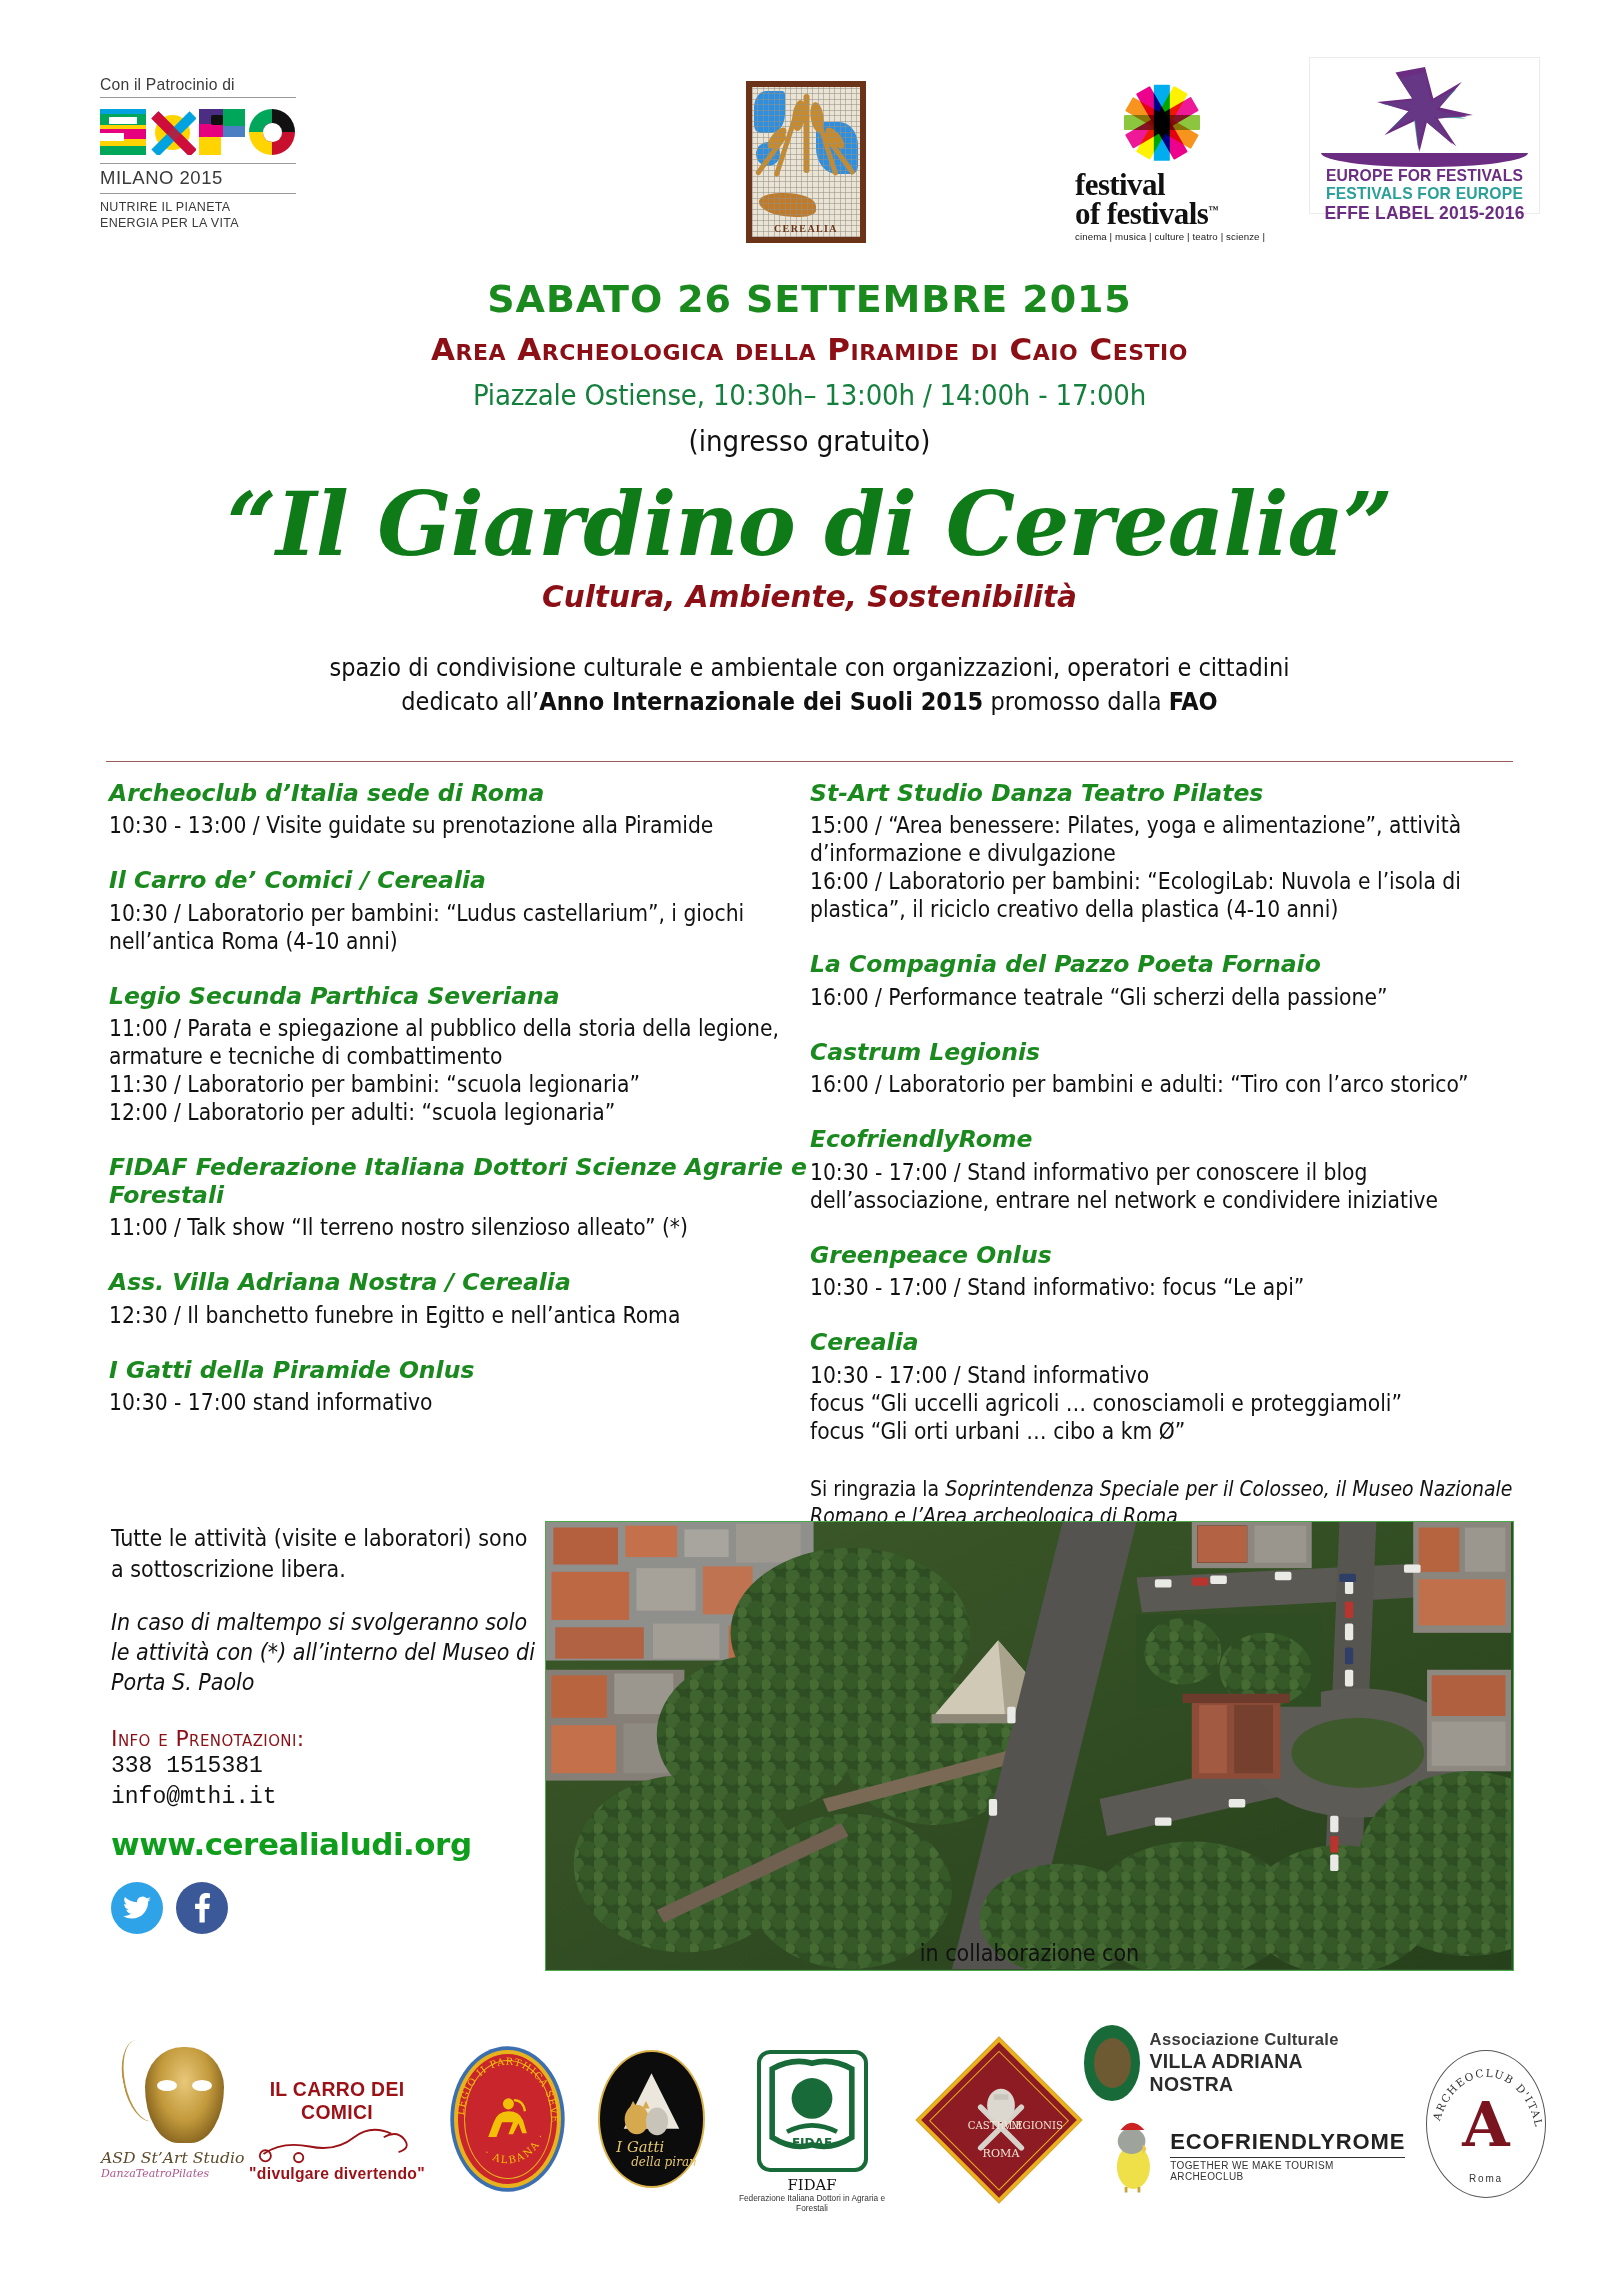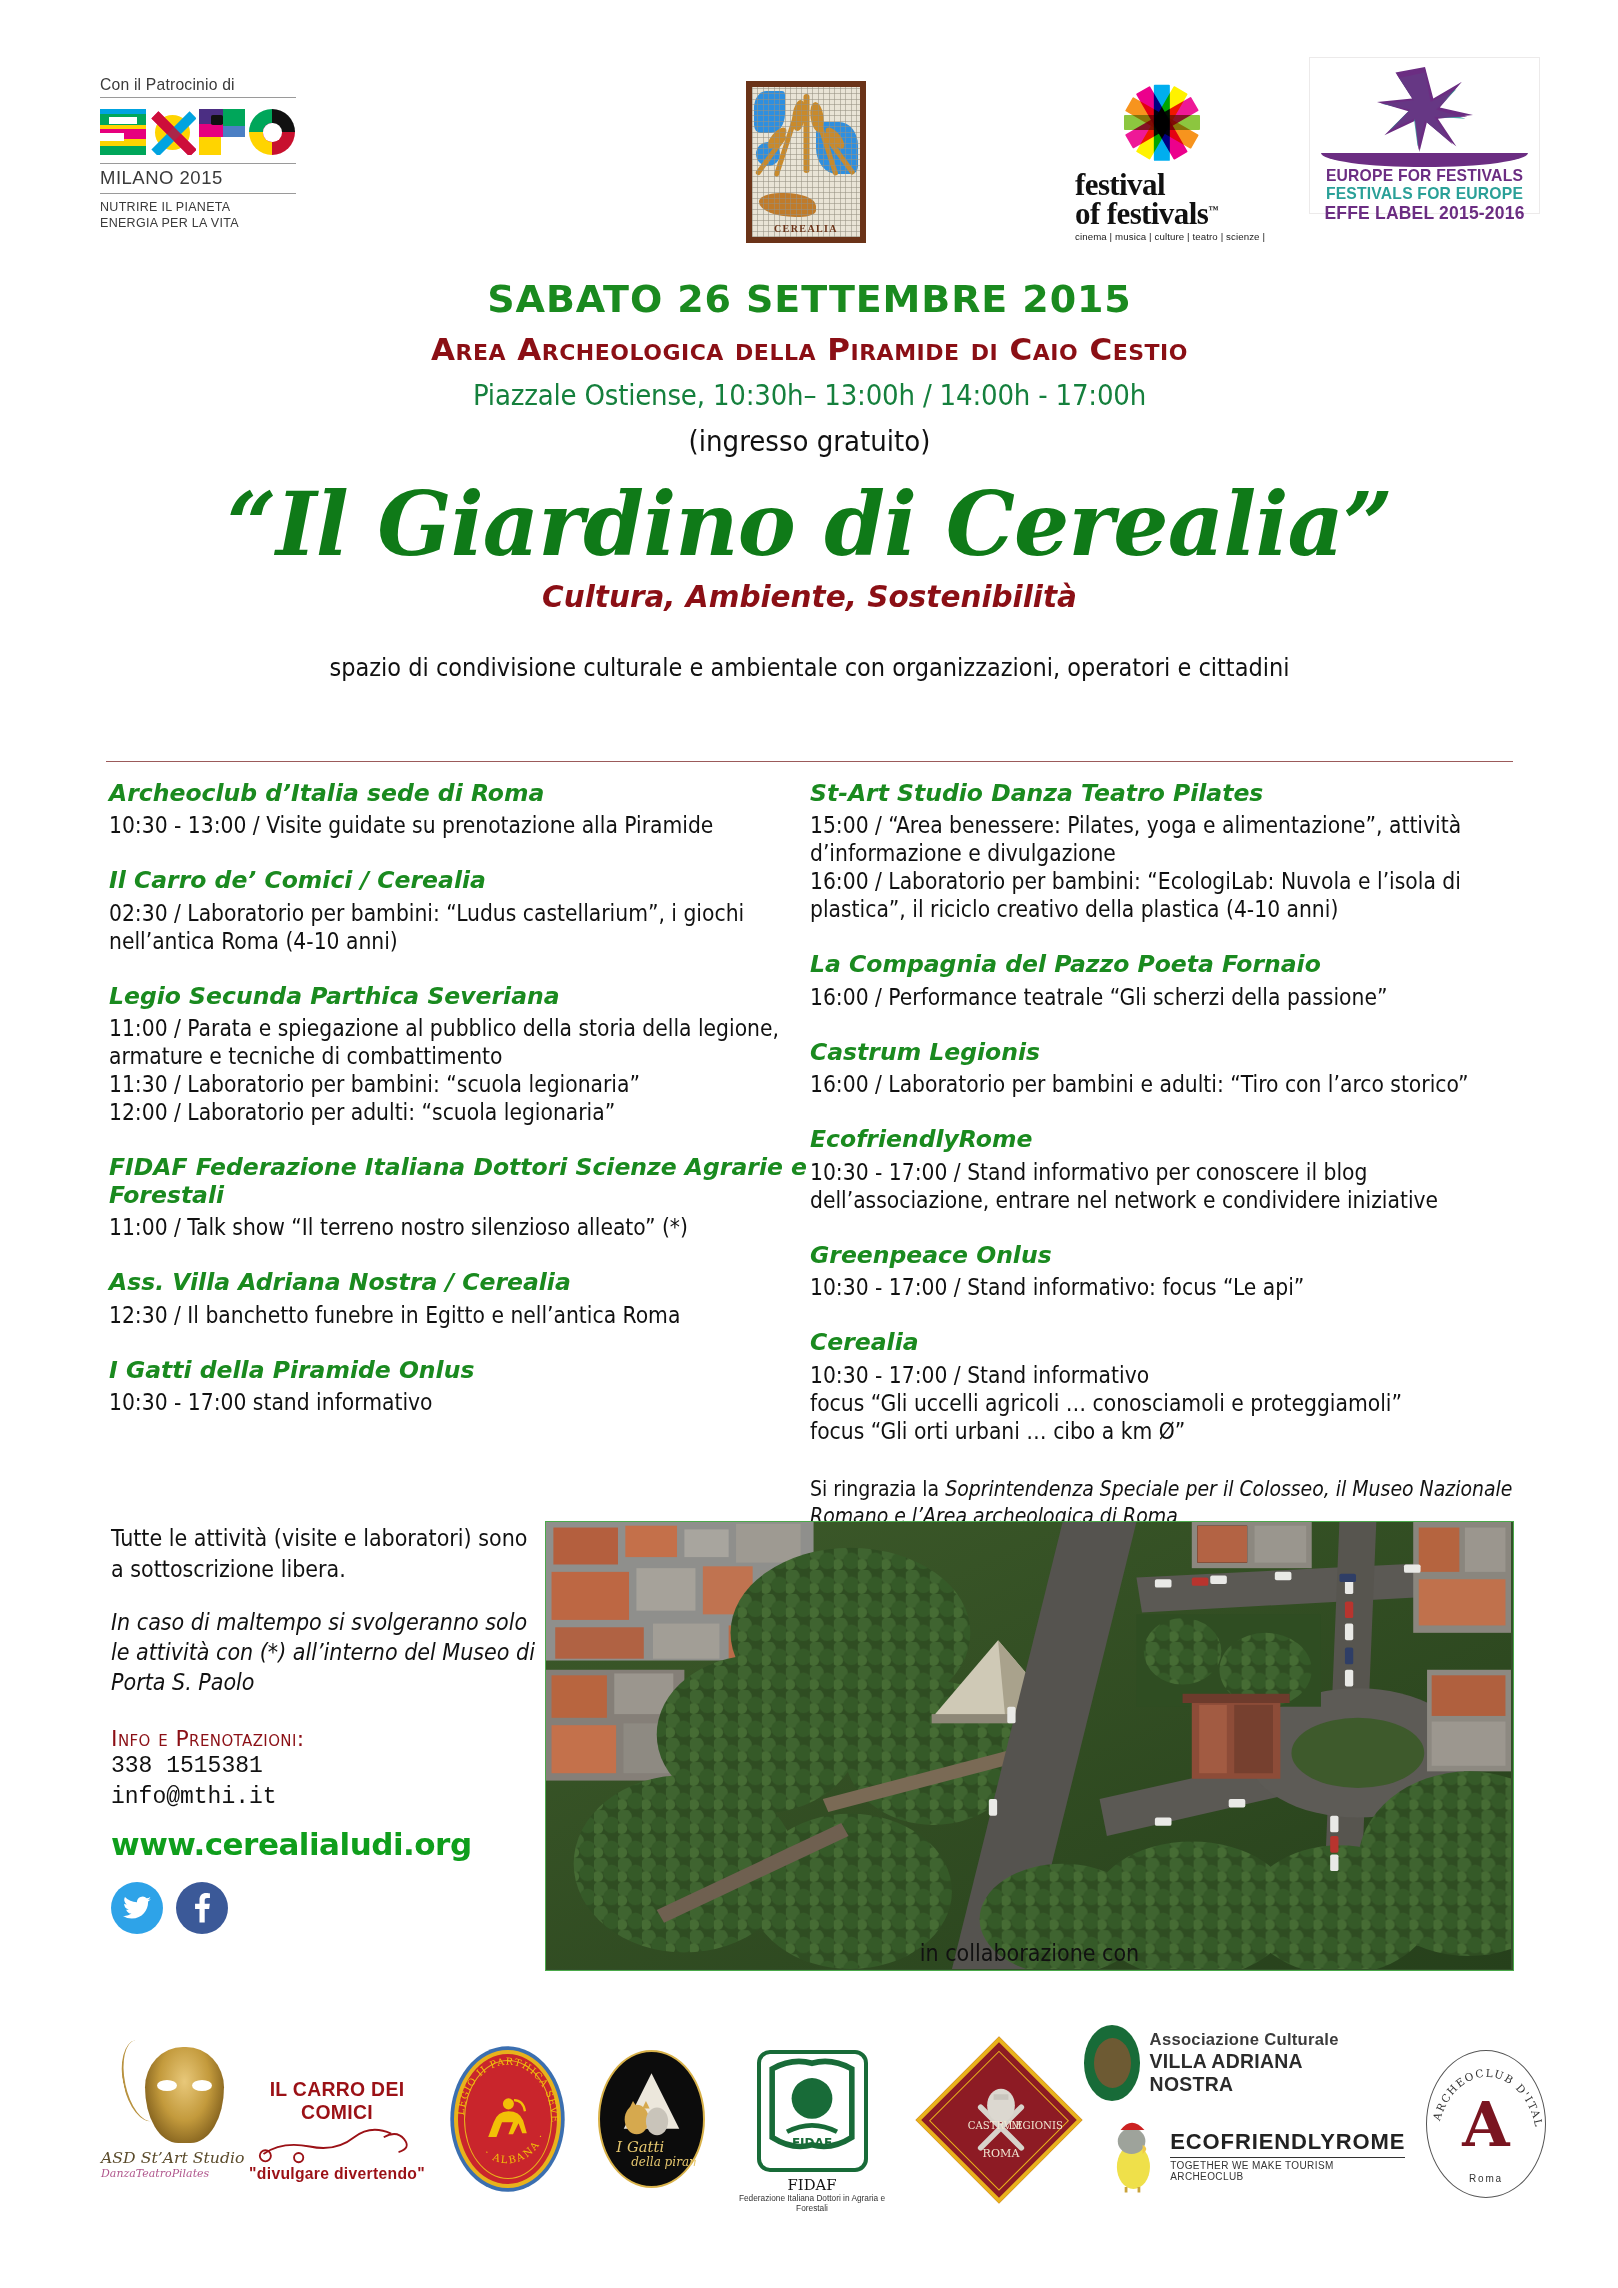--- a/index.html
+++ b/index.html
@@ -448,32 +448,33 @@
   </div>
 
   <div class="headline">
     <div class="h-date">SABATO 26 SETTEMBRE 2015</div>
     <div class="h-place">Area Archeologica della Piramide di Caio Cestio</div>
     <div class="h-time">Piazzale Ostiense, 10:30h– 13:00h / 14:00h - 17:00h</div>
     <div class="h-free">(ingresso gratuito)</div>
     <div class="h-title">“Il Giardino di Cerealia”</div>
     <div class="h-sub">Cultura, Ambiente, Sostenibilità</div>
     <div class="h-desc1">spazio di condivisione culturale e ambientale con organizzazioni, operatori e cittadini</div>
+    <div class="h-desc2"><span>dedicato all’</span><b>Anno Internazionale dei Suoli 2015</b><span> promosso dalla </span><b>FAO</b></div>
   </div>
 
   <div class="divider"></div>
 
   <div class="cols">
 
     <div class="col col-left">
       <div class="org first">Archeoclub d’Italia sede di Roma</div>
       <div class="ev">10:30 - 13:00 / Visite guidate su prenotazione alla Piramide</div>
 
       <div class="org">Il Carro de’ Comici / Cerealia</div>
-      <div class="ev">02:30 / Laboratorio per bambini: “Ludus castellarium”, i giochi nell’antica Roma (4-10 anni)</div>
+      <div class="ev">10:30 / Laboratorio per bambini: “Ludus castellarium”, i giochi nell’antica Roma (4-10 anni)</div>
 
       <div class="org">Legio Secunda Parthica Severiana</div>
       <div class="ev">11:00 / Parata e spiegazione al pubblico della storia della legione, armature e tecniche di combattimento</div>
       <div class="ev" style="margin-top:0">11:30 / Laboratorio per bambini: “scuola legionaria”</div>
       <div class="ev" style="margin-top:0">12:00 / Laboratorio per adulti: “scuola legionaria”</div>
 
       <div class="org">FIDAF Federazione Italiana Dottori Scienze Agrarie e Forestali</div>
       <div class="ev">11:00 / Talk show “Il terreno nostro silenzioso alleato” (*)</div>
 
       <div class="org">Ass. Villa Adriana Nostra / Cerealia</div>

